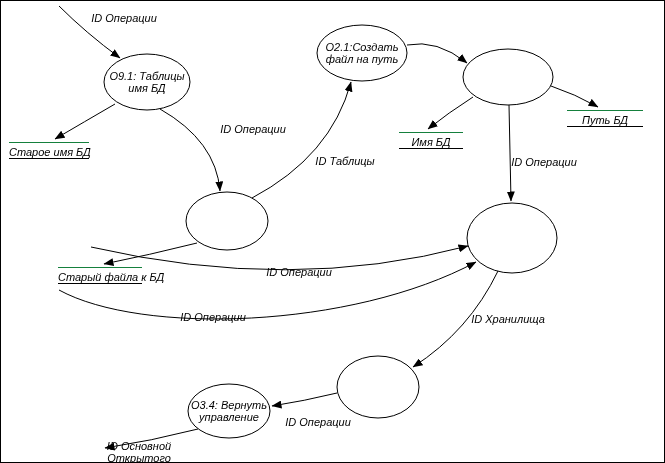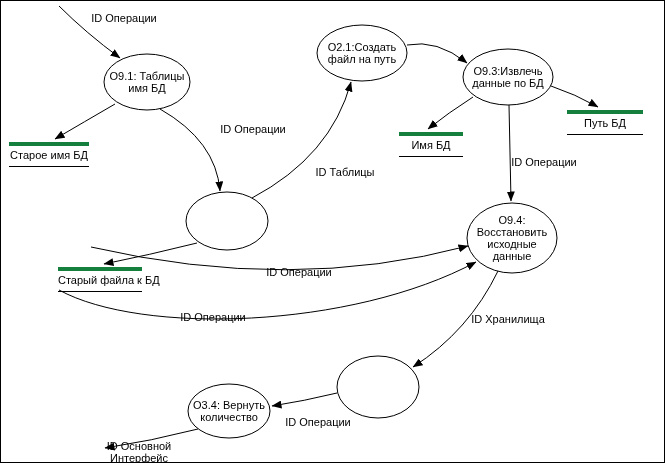--- a/index.html
+++ b/index.html
@@ -15,31 +15,33 @@
     overflow: hidden;
   }
   .canvas svg { position: absolute; left: 0; top: 0; }
   .node-label, .flow-label {
     position: absolute;
     transform: translate(-50%, -50%);
     text-align: center;
     white-space: pre-line;
     font-size: 11px;
     line-height: 12px;
+    font-style: italic;
   }
   .store {
     position: absolute;
     box-sizing: border-box;
-    height: 25px;
-    border-top: 4px solid #15803d;
+    height: 17px;
+    border-top: 1px solid #15803d;
     border-bottom: 1px solid #000000;
     text-align: center;
     font-size: 11px;
     line-height: 19px;
     white-space: nowrap;
+    font-style: italic;
   }
 </style>
 </head>
 <body>
 
 <div class="canvas">
 
   <svg width="665" height="463" viewBox="0 0 665 463">
     <defs>
       <marker id="arw" viewBox="0 0 10 8" refX="9.5" refY="4" markerWidth="10" markerHeight="8" orient="auto">
@@ -72,46 +74,40 @@
       <ellipse cx="511" cy="237" rx="45" ry="35"></ellipse>
       <ellipse cx="377" cy="386" rx="41" ry="31"></ellipse>
       <ellipse cx="228" cy="410" rx="41" ry="27"></ellipse>
     </g>
   </svg>
 
   <div class="node-label" style="left:146px;top:81px">О9.1: Таблицы
 имя БД</div>
   <div class="node-label" style="left:361px;top:52px">О2.1:Создать
 файл на путь</div>
-  <div class="node-label" style="left:507px;top:76px">О9.3:Извлечь
-данные по БД</div>
-  <div class="node-label" style="left:511px;top:237px">О9.4:
-Восстановить
-исходные
-данные</div>
   <div class="node-label" style="left:228px;top:410px">О3.4: Вернуть
-количество</div>
+управление</div>
 
   <div class="store" style="left:8px;top:141px;width:80px">
     <span>Старое имя БД</span>
   </div>
   <div class="store" style="left:398px;top:131px;width:64px">
     <span>Имя БД</span>
   </div>
   <div class="store" style="left:566px;top:109px;width:76px">
     <span>Путь БД</span>
   </div>
   <div class="store" style="left:57px;top:266px;width:84px">
     <span>Старый файла к БД</span>
   </div>
 
   <div class="flow-label" style="left:123px;top:17px">ID Операции</div>
   <div class="flow-label" style="left:252px;top:128px">ID Операции</div>
-  <div class="flow-label" style="left:344px;top:171px">ID Таблицы</div>
+  <div class="flow-label" style="left:344px;top:160px">ID Таблицы</div>
   <div class="flow-label" style="left:543px;top:161px">ID Операции</div>
   <div class="flow-label" style="left:298px;top:271px">ID Операции</div>
   <div class="flow-label" style="left:212px;top:316px">ID Операции</div>
   <div class="flow-label" style="left:507px;top:318px">ID Хранилища</div>
   <div class="flow-label" style="left:317px;top:421px">ID Операции</div>
   <div class="flow-label" style="left:138px;top:451px">ID Основной
-Интерфейс</div>
+Открытого</div>
 
 </div>
 
 </body></html>

